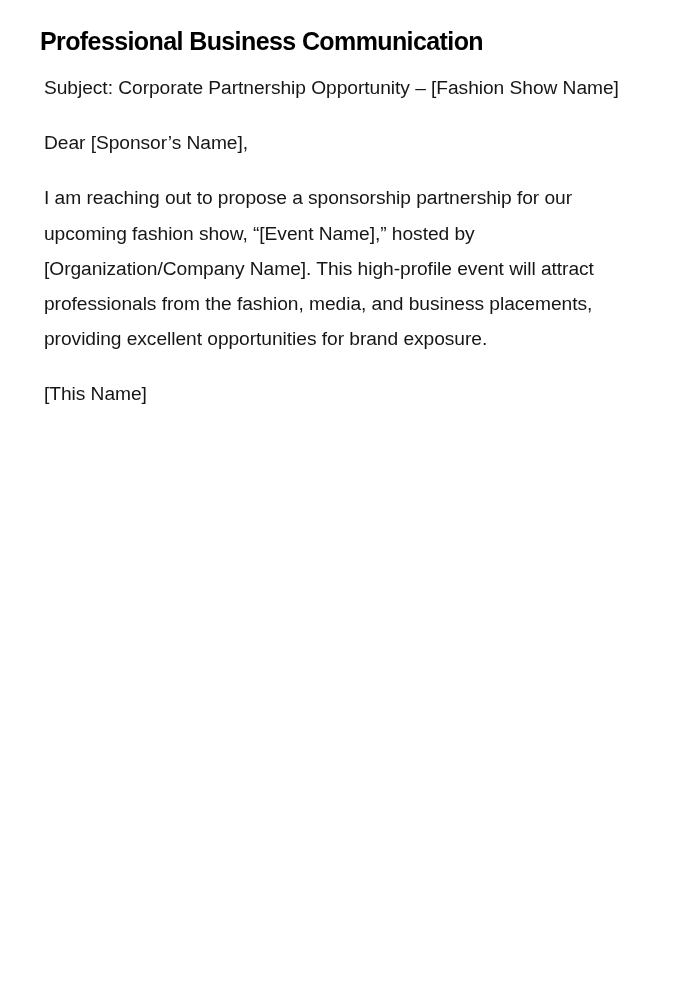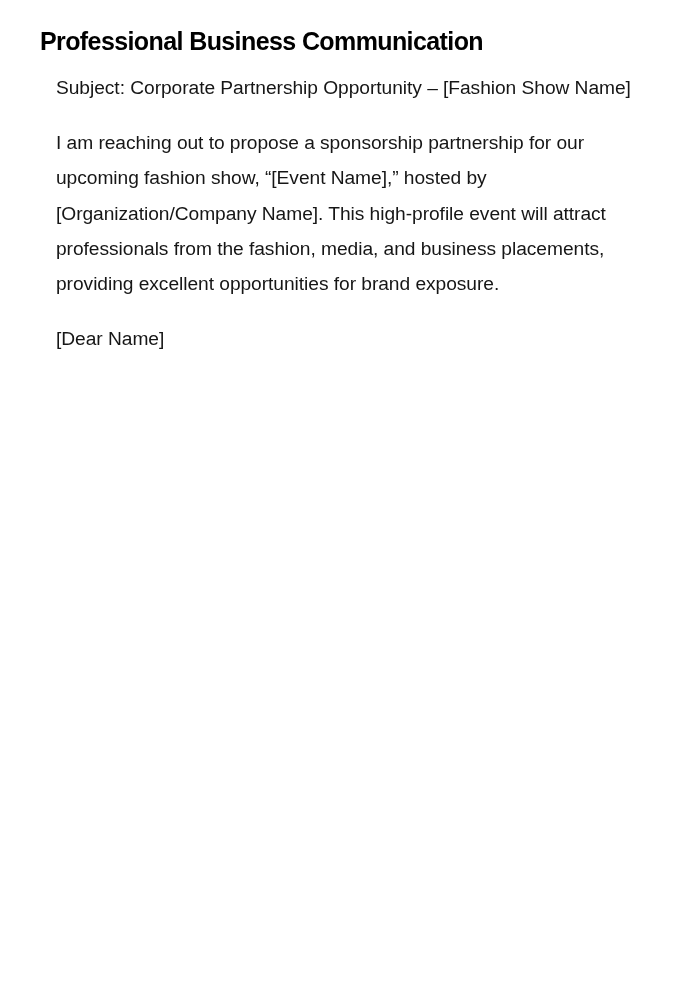--- a/index.html
+++ b/index.html
@@ -22,29 +22,30 @@
     }
     .title {
       margin: 0 0 12px 0;
       font-size: 25px;
       font-weight: bold;
       line-height: 34px;
       letter-spacing: -0.6px;
       color: #000000;
     }
     .para {
-      margin: 0 0 20px 16px;
+      margin: 0 0 20px 4px;
       font-size: 19.2px;
       line-height: 35.2px;
       letter-spacing: -0.05px;
       color: #161616;
       word-spacing: 0px;
     }
   </style>
 </head>
 <body>
 
 <div class="page">
   <h1 class="title">Professional Business Communication</h1>
   <p class="para">Subject: Corporate Partnership Opportunity – [Fashion Show Name]</p>
+  <p class="para">Dear [Sponsor’s Name],</p>
   <p class="para">I am reaching out to propose a sponsorship partnership for our upcoming fashion show, “[Event Name],” hosted by [Organization/Company Name]. This high-profile event will attract professionals from the fashion, media, and business placements, providing excellent opportunities for brand exposure.</p>
-  <p class="para">[Dear Name]</p>
+  <p class="para">[This Name]</p>
 </div>
 
 </body></html>

